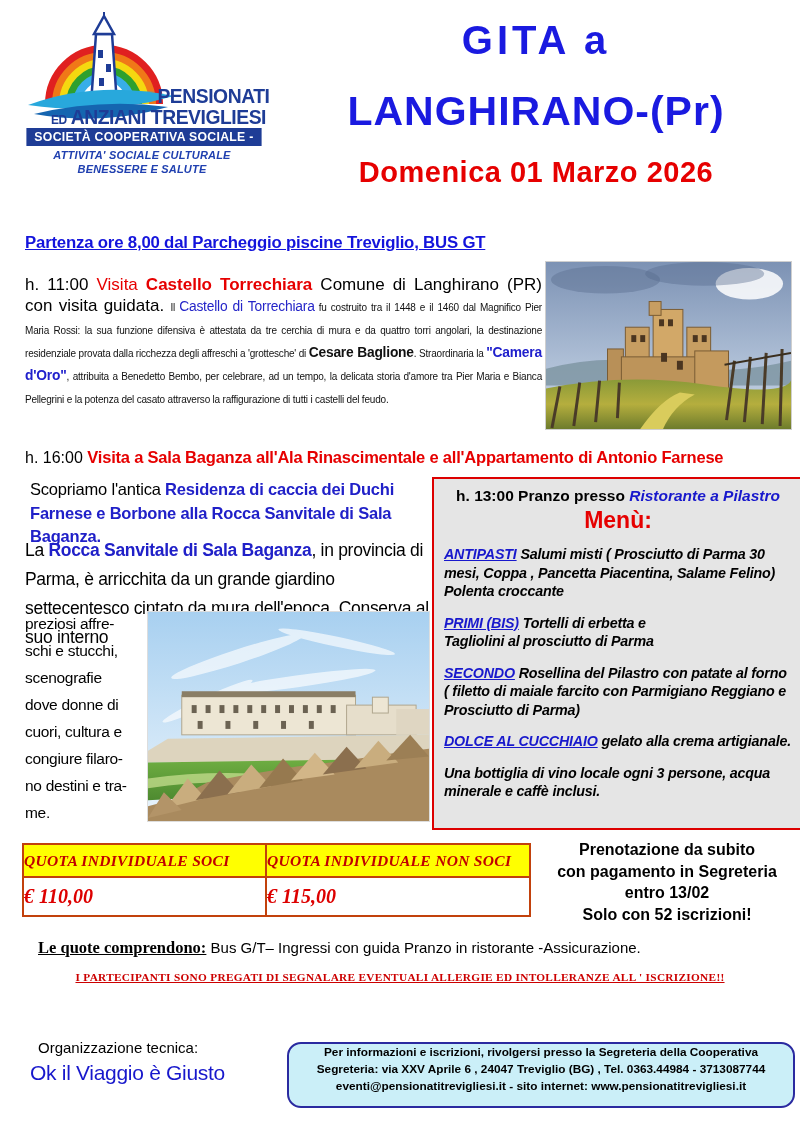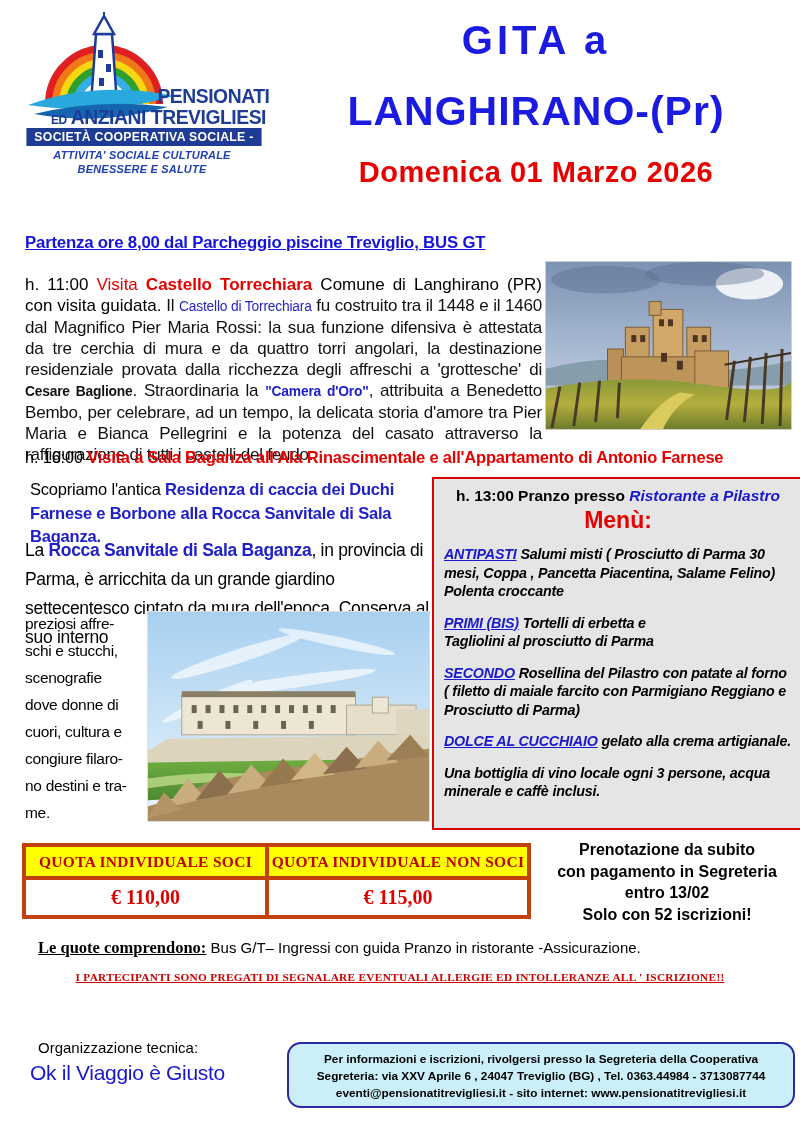--- a/index.html
+++ b/index.html
@@ -25,21 +25,21 @@
   .departure { position:absolute; left:25px; top:233px; font-size:16.8px; font-weight:bold; color:#1414DC; text-decoration:underline; letter-spacing:-0.2px; }
 
   
   .visit1 { position:absolute; left:25px; top:274px; width:517px; text-align:justify; line-height:21px; }
   .castle-img { position:absolute; left:545px; top:261px; width:247px; height:169px; border:1px solid #cfcfcf; }
 
   
   .rs-blk-lg  { font-size:17px; color:#000; }
   .rs-red-lg  { font-size:17px; color:#E60000; }
   .rs-red-lg-b{ font-size:17px; color:#E60000; font-weight:bold; }
-  .rs-blk-sm  { font-size:17px; color:#111; letter-spacing:-0.2px; }
+  .rs-blk-sm  { font-size:10px; color:#111; letter-spacing:-0.2px; }
   .rs-blue-sm { font-size:13.8px; color:#2525C8; letter-spacing:-0.2px; }
   .rs-blk-sm-b{ font-size:13.8px; color:#111; font-weight:bold; letter-spacing:-0.2px; }
   .rs-blue-sm-b{ font-size:13.8px; color:#2020CC; font-weight:bold; letter-spacing:-0.2px; }
   .rs-blk-md  { font-size:16px; color:#000; }
   .rs-red-md-b{ font-size:16.5px; color:#E60000; font-weight:bold; letter-spacing:-0.2px; }
   .rs-blue-md-b{ font-size:16.5px; color:#2020C8; font-weight:bold; letter-spacing:-0.2px; }
   .rs-blk-md2 { font-size:16.5px; color:#000; letter-spacing:-0.2px; }
   .rs-blk-lg2 { font-size:17.5px; color:#000; letter-spacing:-0.3px; }
   .rs-blue-lg2-b{ font-size:17.5px; color:#2020C8; font-weight:bold; letter-spacing:-0.3px; }
   .rs-blk-mb  { font-size:15.5px; color:#000; font-weight:bold; }
@@ -55,39 +55,39 @@
   
   .menu-box { position:absolute; left:432px; top:477px; width:372px; height:353px; border:2.5px solid #DD0000; background:#e5e5e5; padding:7px 10px 4px 10px; }
   .menu-header { text-align:center; line-height:19px; }
   .menu-title { text-align:center; font-size:23px; font-weight:bold; color:#E60000; margin:2px 0 11px 0; }
   .menu-item { font-size:14.3px; font-weight:bold; font-style:italic; line-height:18.5px; letter-spacing:-0.2px; color:#000; margin-bottom:13px; white-space:pre-line; }
   .menu-item .mlabel { color:#1818CC; text-decoration:underline; }
   .menu-note { font-size:14.3px; font-weight:bold; font-style:italic; line-height:18.5px; letter-spacing:-0.2px; color:#000; white-space:pre-line; }
 
   
   .price-table { position:absolute; left:22px; top:843px; width:509px; border-collapse:collapse; }
-  .price-table td { border:4px solid #c2410c; text-align:center; }
+  .price-table td { border:2px solid #c2410c; text-align:left;font-style:italic; }
   .price-table .hdr { background:#FFFF00; height:33px; font-family:"Liberation Serif", serif; font-weight:bold; font-size:15.5px; color:#C00000; letter-spacing:0.3px; }
   .price-table .val { background:#fff; height:39px; font-family:"Liberation Serif", serif; font-weight:bold; font-size:20px; color:#DD0000; }
 
   .booking { position:absolute; left:538px; top:839px; width:258px; text-align:center; font-size:16px; font-weight:bold; color:#000; line-height:21.5px; white-space:pre-line; }
 
   
   .includes { position:absolute; left:38px; top:938px; font-size:15px; color:#000; }
   .includes .lbl { font-family:"Liberation Serif", serif; font-weight:bold; font-size:16.5px; text-decoration:underline; }
   .allergy { position:absolute; left:0; top:971px; width:800px; text-align:center; font-family:"Liberation Serif", serif; font-weight:bold; font-size:11.3px; color:#CC0000; text-decoration:underline; letter-spacing:0.3px; }
   .payment { position:absolute; left:0; top:996px; width:800px; text-align:center; }
   .payment .plabel { font-family:"Liberation Serif", serif; font-weight:bold; font-size:15.5px; color:#1818CC; text-decoration:underline; }
   .payment .pcolon { font-family:"Liberation Serif", serif; font-weight:bold; font-size:15.5px; color:#1818CC; }
   .payment .piban { font-size:19px; font-weight:bold; color:#DD0000; letter-spacing:-0.2px; }
   .organizer-label { position:absolute; left:38px; top:1039px; font-size:15px; color:#000; }
   .organizer-name { position:absolute; left:30px; top:1061px; font-size:21px; color:#1818CC; letter-spacing:-0.3px; }
 
   
-  .footer-box { position:absolute; left:287px; top:1042px; width:508px; height:66px; background:#CBEFF8; border:2.5px solid #2A2AA0; border-radius:14px; text-align:center; font-size:11.8px; font-weight:bold; color:#000; line-height:17px; padding-top:7px; white-space:pre-line; }
+  .footer-box { position:absolute; left:287px; top:1042px; width:508px; height:66px; background:#CBEFF8; border:2.5px solid #2A2AA0; border-radius:14px; text-align:center; font-size:11.8px; font-weight:bold; color:#000; line-height:17px; white-space:pre-line; }
 </style>
 </head>
 <body>
 
 <div id="page">
 
   <div class="logo">
     <svg class="logo-art" width="150" height="118" viewBox="0 0 150 118">
 
       <path d="M23,92 A55,55 0 0 1 133,92" fill="none" stroke="#E02020" stroke-width="8"></path>

